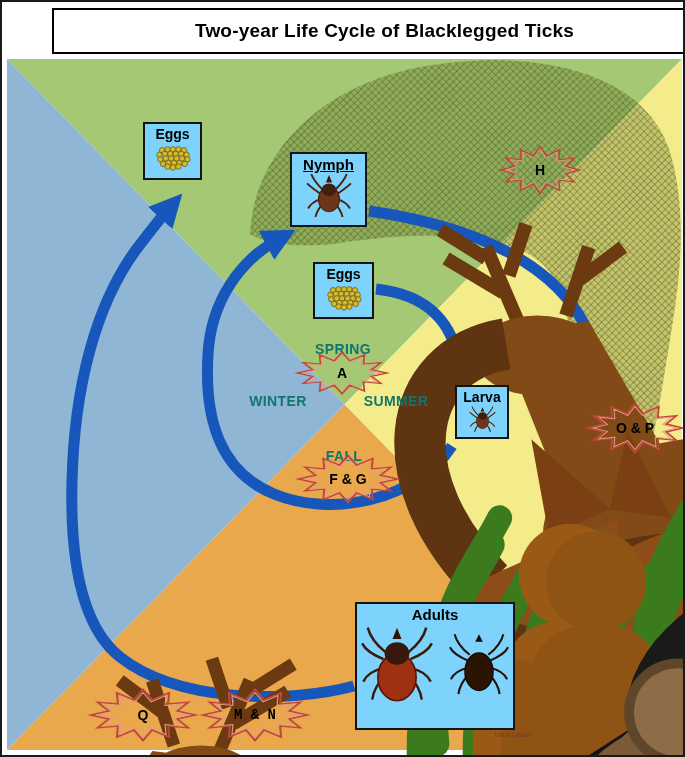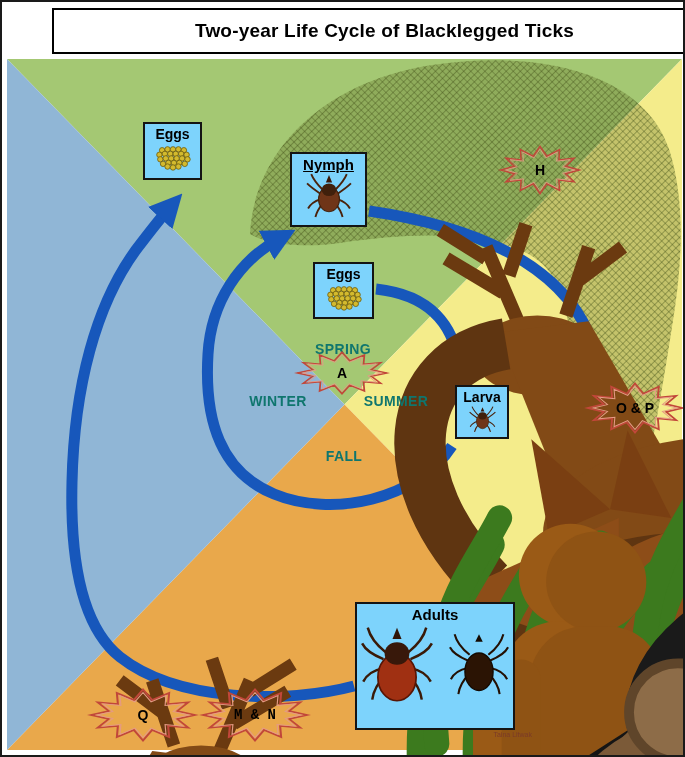--- a/index.html
+++ b/index.html
@@ -259,27 +259,33 @@
   <span class="season" style="left:394px;top:399px;">SUMMER</span>
   <span class="season" style="left:342px;top:454px;">FALL</span>
   <span class="season" style="left:276px;top:399px;">WINTER</span>
 
   <div class="burst" style="left:292px;top:349px;width:96px;height:44px;">
     <svg class="burst-svg" viewBox="0 0 120 70" preserveAspectRatio="none">
         <use href="#burst-shape"></use>
       </svg>
     <span class="burst-label">A</span>
   </div>
+  <div class="burst" style="left:293px;top:452px;width:106px;height:50px;">
+    <svg class="burst-svg" viewBox="0 0 120 70" preserveAspectRatio="none">
+        <use href="#burst-shape"></use>
+      </svg>
+    <span class="burst-label">F &amp; G</span>
+  </div>
   <div class="burst" style="left:496px;top:143px;width:84px;height:50px;">
     <svg class="burst-svg" viewBox="0 0 120 70" preserveAspectRatio="none">
         <use href="#burst-shape"></use>
       </svg>
     <span class="burst-label">H</span>
   </div>
-  <div class="burst" style="left:582px;top:380px;width:102px;height:52px;">
+  <div class="burst" style="left:582px;top:400px;width:102px;height:52px;">
     <svg class="burst-svg" viewBox="0 0 120 70" preserveAspectRatio="none">
         <use href="#burst-shape"></use>
       </svg>
     <span class="burst-label">O &amp; P</span>
   </div>
   <div class="burst" style="left:197px;top:686px;width:112px;height:54px;font-family:Liberation Mono, monospace;">
     <svg class="burst-svg" viewBox="0 0 120 70" preserveAspectRatio="none">
         <use href="#burst-shape"></use>
       </svg>
     <span class="burst-label">M &amp; N</span>

